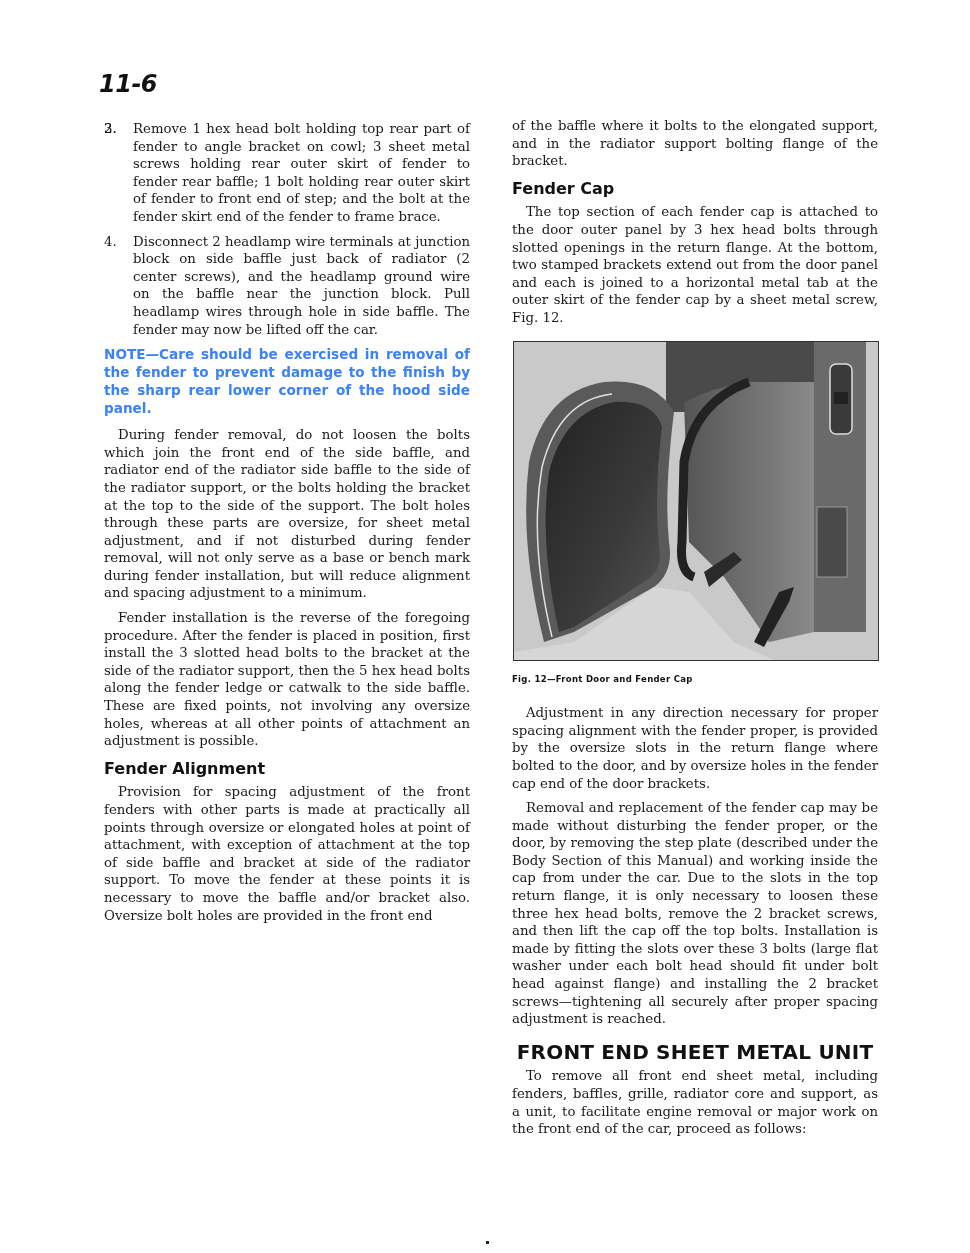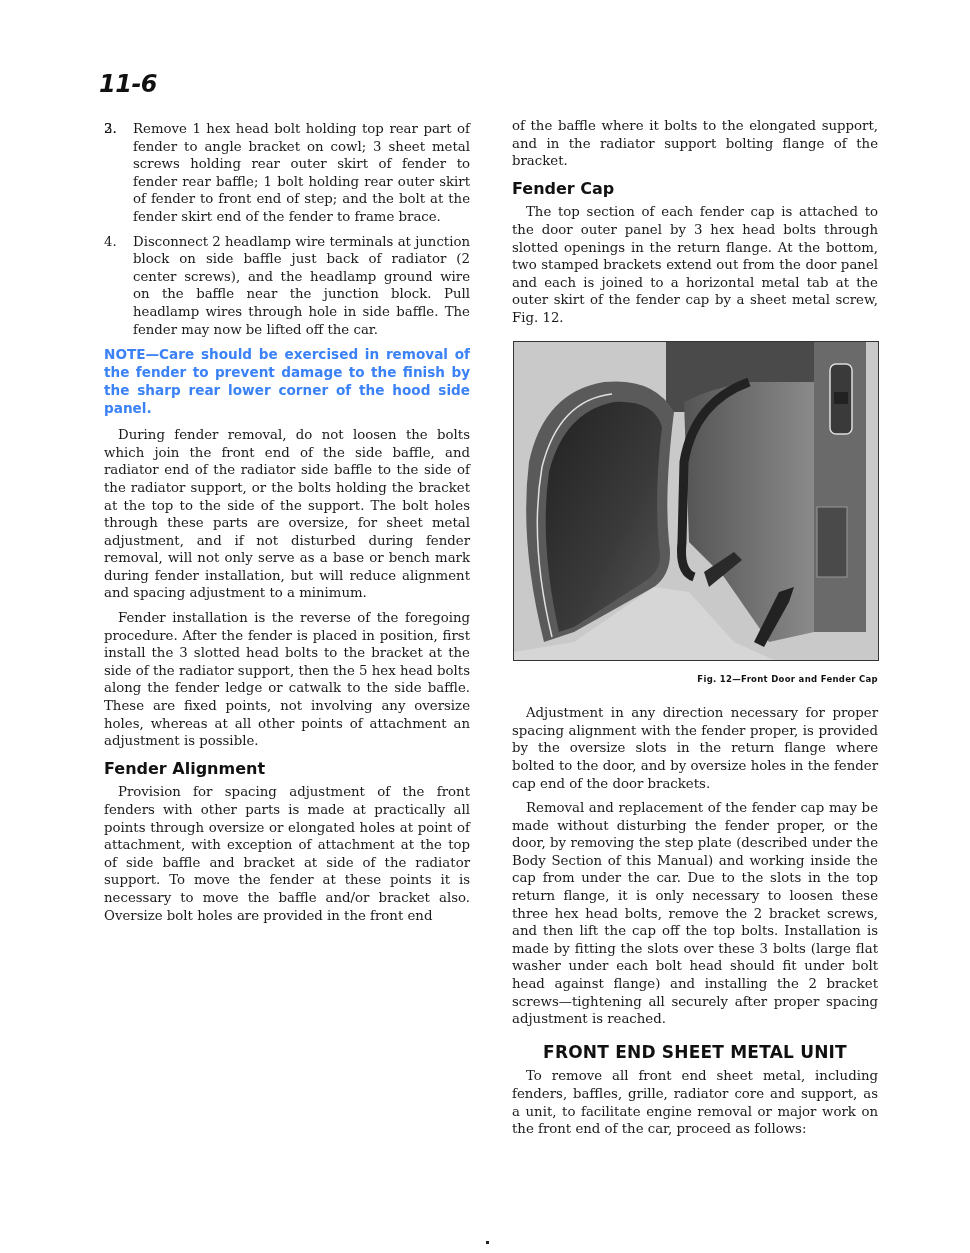--- a/index.html
+++ b/index.html
@@ -24,32 +24,32 @@
   ol.steps li .num { position: absolute; left: 0; top: 0; }
   .note {
     font-family: "DejaVu Sans", sans-serif; font-weight: bold; font-size: 13.6px;
     line-height: 18px; margin: 4px 0 9px 0; text-align: justify; color: #3b82f6;
   }
   h3.sub {
     font-family: "DejaVu Sans", sans-serif; font-weight: bold; font-size: 16px;
     margin: 10px 0 6px 0; color: #111;
   }
   h2.section {
-    font-family: "DejaVu Sans", sans-serif; font-weight: bold; font-size: 17px;
+    font-family: "DejaVu Sans", sans-serif; font-weight: bold; font-size: 20px;
     text-align: center; margin: 16px 0 6px 0; color: #111; letter-spacing: 0.2px;
   }
   .figure {
     width: 364px; height: 318px; margin: 14px 0 0 1px;
     border: 1px solid #333; position: relative; overflow: hidden;
     background: #cfcfcf;
   }
   .figure svg { display: block; }
   .caption {
     font-family: "DejaVu Sans", sans-serif; font-weight: bold; font-size: 8.5px;
-    text-align: right; margin: 10px 0 16px 0; color: #111; letter-spacing: 0.3px;
+    text-align: left; margin: 10px 0 16px 0; color: #111; letter-spacing: 0.3px;
   }
   .bottom-dot {
     position: absolute; left: 486px; top: 1241px; width: 3px; height: 3px; background: #222;
   }
 </style>
 </head>
 <body>
 
 <div class="page-number">11-6</div>
 

